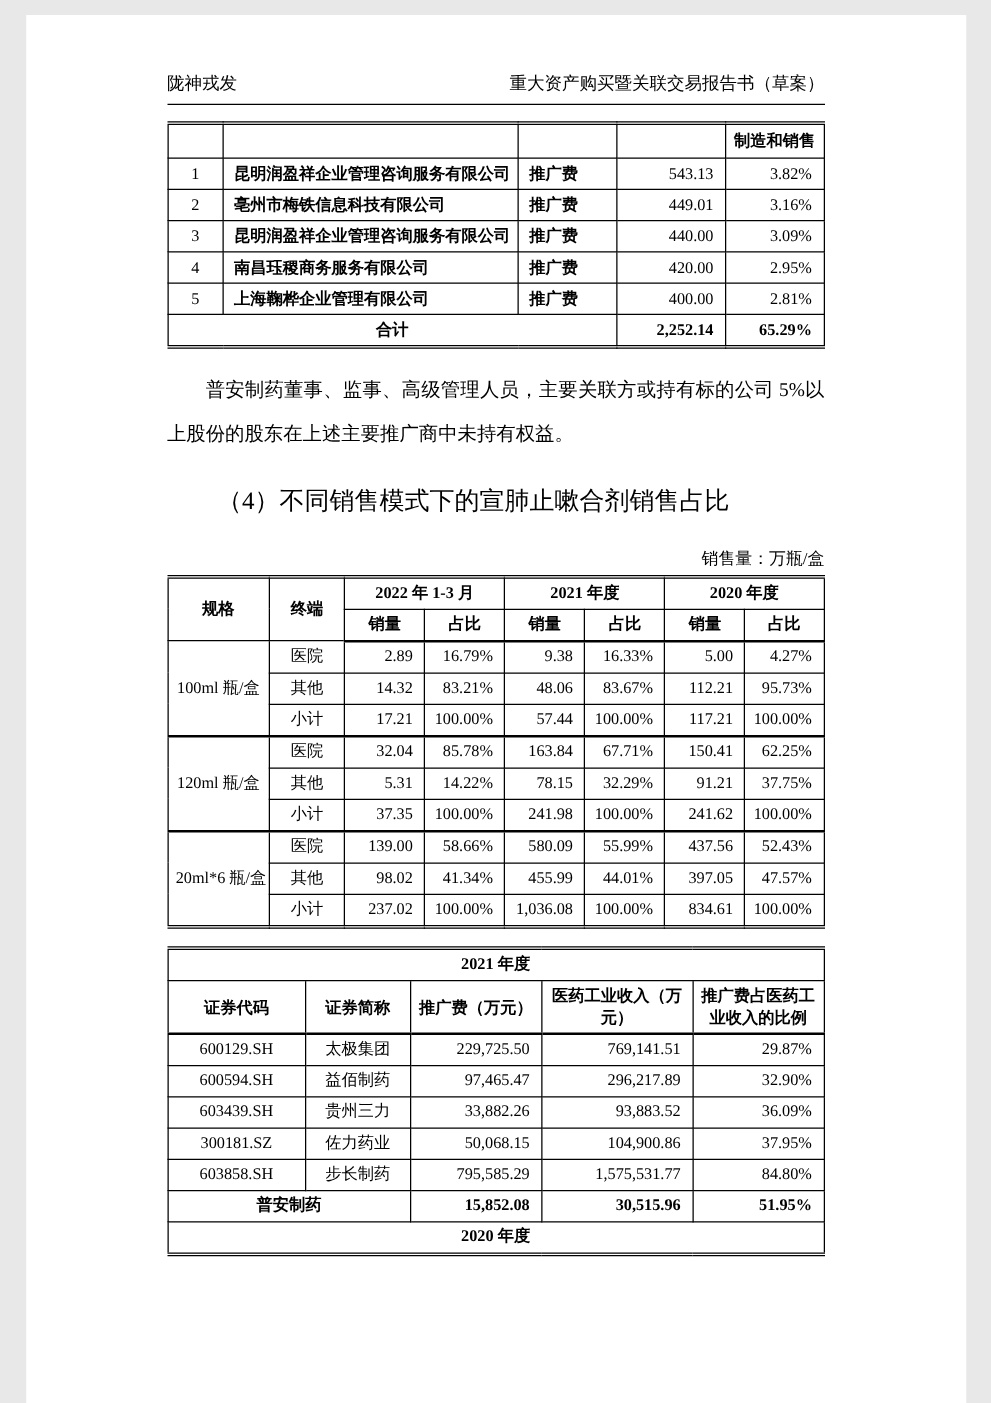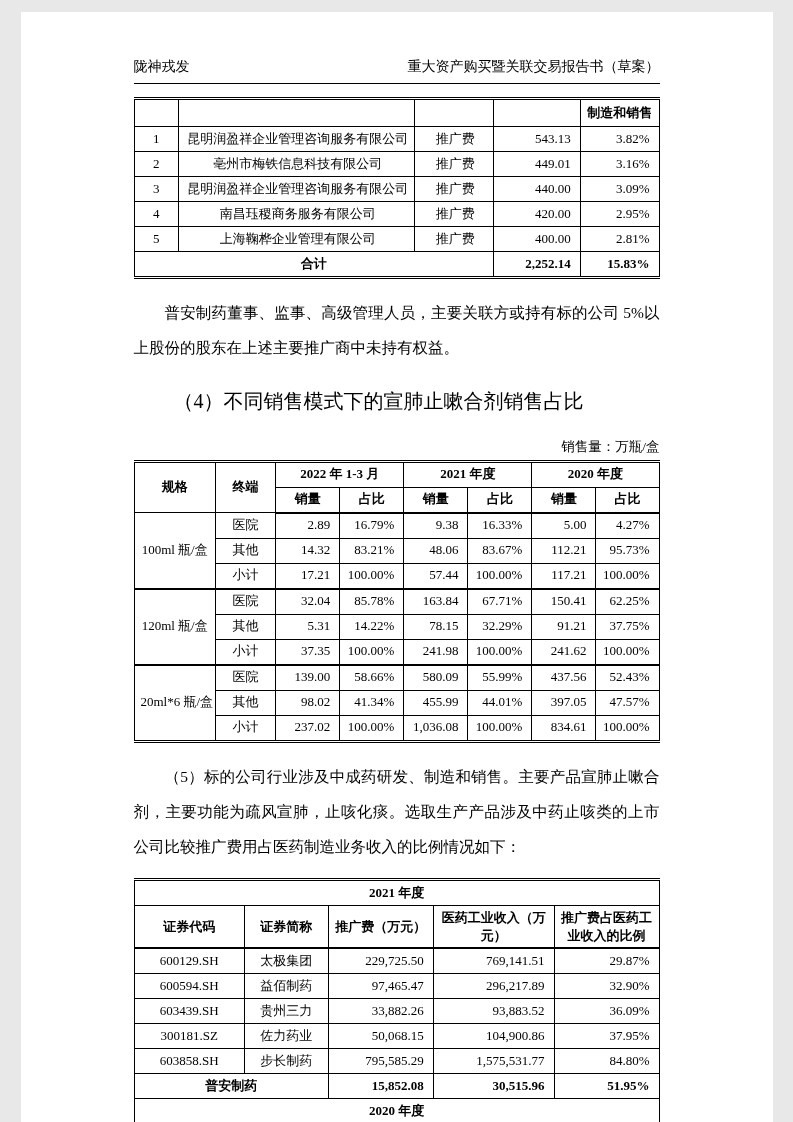--- a/index.html
+++ b/index.html
@@ -10,21 +10,21 @@
     overflow:hidden;
   }
   .doc-header{display:flex;justify-content:space-between;align-items:flex-end;
     font-size:14px;padding-bottom:7px;border-bottom:1px solid #000;}
   table{width:100%;border-collapse:collapse;font-size:13px;table-layout:fixed;}
   td{border:1px solid #000;padding:2px 6px;height:20px;line-height:1.45;
      overflow:hidden;white-space:nowrap;}
   .wrap td{white-space:normal;}
   .ar{text-align:right;padding-right:9px;}
   .ac{text-align:center;}
-  .al{text-align:center;padding-left:8px;}
+  .al{text-align:left;padding-left:8px;font-weight:bold;}
   .b{font-weight:bold;}
   .dbl{border-top:3px double #000;border-bottom:3px double #000;}
   .t1{margin-top:13px;}
   .t1 thead td{height:22px;}
   .para{font-size:15.5px;line-height:2.25;text-indent:2em;text-align:justify;
         margin:17px 0 0 0;}
   .heading{font-size:20px;text-indent:2em;margin:19px 0 0 0;line-height:1.6;}
   .unit-note{text-align:right;font-size:13.5px;margin:21px 0 4px 0;}
   .t2 thead td{height:20px;}
   .t2 thead tr:last-child td{border-bottom:2px solid #000;}
@@ -91,21 +91,21 @@
       <tr>
         <td class="ac">5</td>
         <td class="al">上海鞠桦企业管理有限公司</td>
         <td class="al">推广费</td>
         <td class="ar">400.00</td>
         <td class="ar">2.81%</td>
       </tr>
       <tr>
         <td colspan="3" class="ac b">合计</td>
         <td class="ar b">2,252.14</td>
-        <td class="ar b">15.83%</td>
+        <td class="ar b">65.29%</td>
       </tr>
     </tbody>
   </table>
 
   <p class="para">普安制药董事、监事、高级管理人员，主要关联方或持有标的公司 5%以上股份的股东在上述主要推广商中未持有权益。</p>
 
   <p class="heading">（4）不同销售模式下的宣肺止嗽合剂销售占比</p>
 
   <div class="unit-note">销售量：万瓶/盒</div>
 
@@ -221,21 +221,20 @@
         <td class="ar">237.02</td>
         <td class="ar">100.00%</td>
         <td class="ar">1,036.08</td>
         <td class="ar">100.00%</td>
         <td class="ar">834.61</td>
         <td class="ar">100.00%</td>
       </tr>
     </tbody>
   </table>
 
-  <p class="para">（5）标的公司行业涉及中成药研发、制造和销售。主要产品宣肺止嗽合剂，主要功能为疏风宣肺，止咳化痰。选取生产产品涉及中药止咳类的上市公司比较推广费用占医药制造业务收入的比例情况如下：</p>
 
   <table class="t3 dbl wrap">
     <colgroup>
         <col style="width:21%">
         <col style="width:16%">
         <col style="width:20%">
         <col style="width:23%">
         <col style="width:20%">
       </colgroup>
     <thead>

